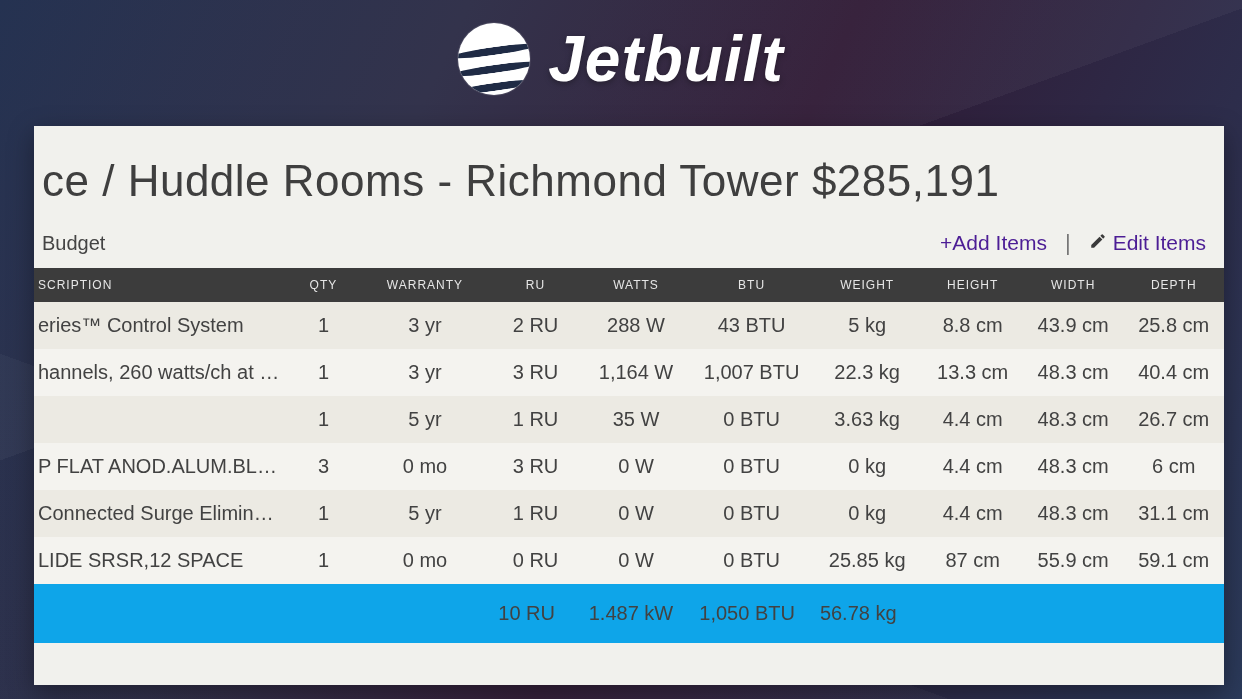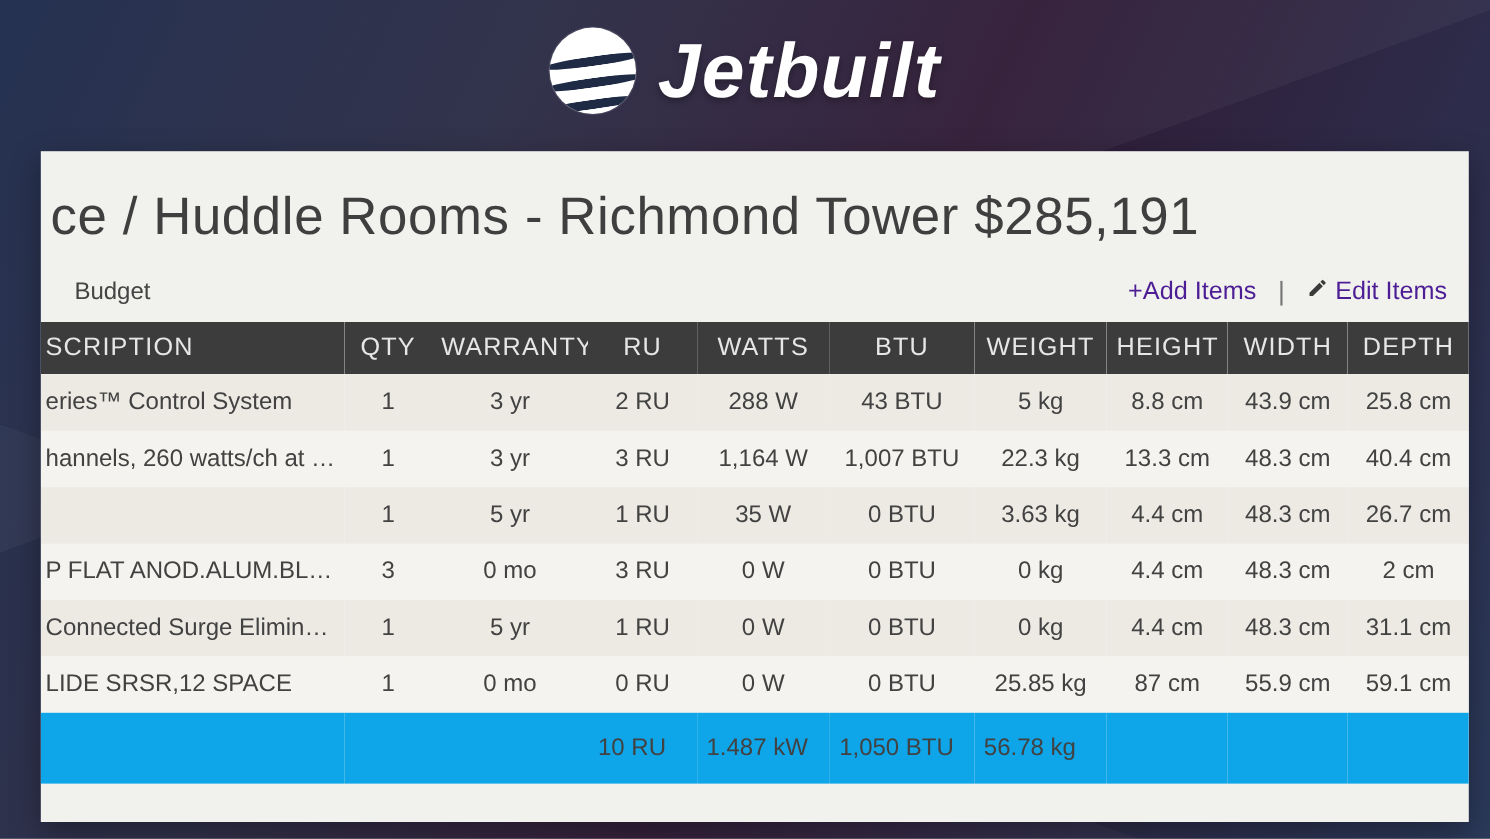--- a/index.html
+++ b/index.html
@@ -63,39 +63,39 @@
     padding: 30px 0 0 8px;
     letter-spacing: 0.5px;
     white-space: nowrap;
   }
 
   .toolbar {
     display: flex; align-items: center;
     padding: 24px 18px 12px 6px;
     color: #444;
   }
-  .toolbar .budget { font-size: 20px; padding-left: 2px; margin-left: 20px; }
+  .toolbar .budget { font-size: 20px; padding-left: 2px; }
   .toolbar .spacer { flex: 1; }
   .toolbar .action {
     font-size: 21px; color: #4c1d95; cursor: pointer;
     display: inline-flex; align-items: center; gap: 6px;
   }
   .toolbar .sep { margin: 0 18px; color: #777; font-size: 22px; }
   .pencil-icon svg { width: 18px; height: 18px; fill: #3a3a3a; }
 
   table.items {
     width: 100%;
     border-collapse: collapse;
     table-layout: fixed;
   }
   table.items thead th {
     background: #3c3c3c;
     color: #e6e6e6;
     font-weight: 500;
-    font-size: 21px;
+    font-size: 12px;
     letter-spacing: 1px;
     padding: 10px 8px;
     text-align: center;
     white-space: nowrap;
     overflow: hidden;
   }
   table.items thead th.desc { text-align: left; padding-left: 4px; }
 
   table.items tbody td {
     font-size: 20px;
@@ -224,21 +224,21 @@
         <tr>
           <td class="desc">P FLAT ANOD.ALUM.BLANK</td>
           <td>3</td>
           <td>0 mo</td>
           <td>3 RU</td>
           <td>0 W</td>
           <td>0 BTU</td>
           <td>0 kg</td>
           <td>4.4 cm</td>
           <td>48.3 cm</td>
-          <td>2 cm</td>
+          <td>6 cm</td>
         </tr>
         <tr>
           <td class="desc">Connected Surge Eliminato...</td>
           <td>1</td>
           <td>5 yr</td>
           <td>1 RU</td>
           <td>0 W</td>
           <td>0 BTU</td>
           <td>0 kg</td>
           <td>4.4 cm</td>

